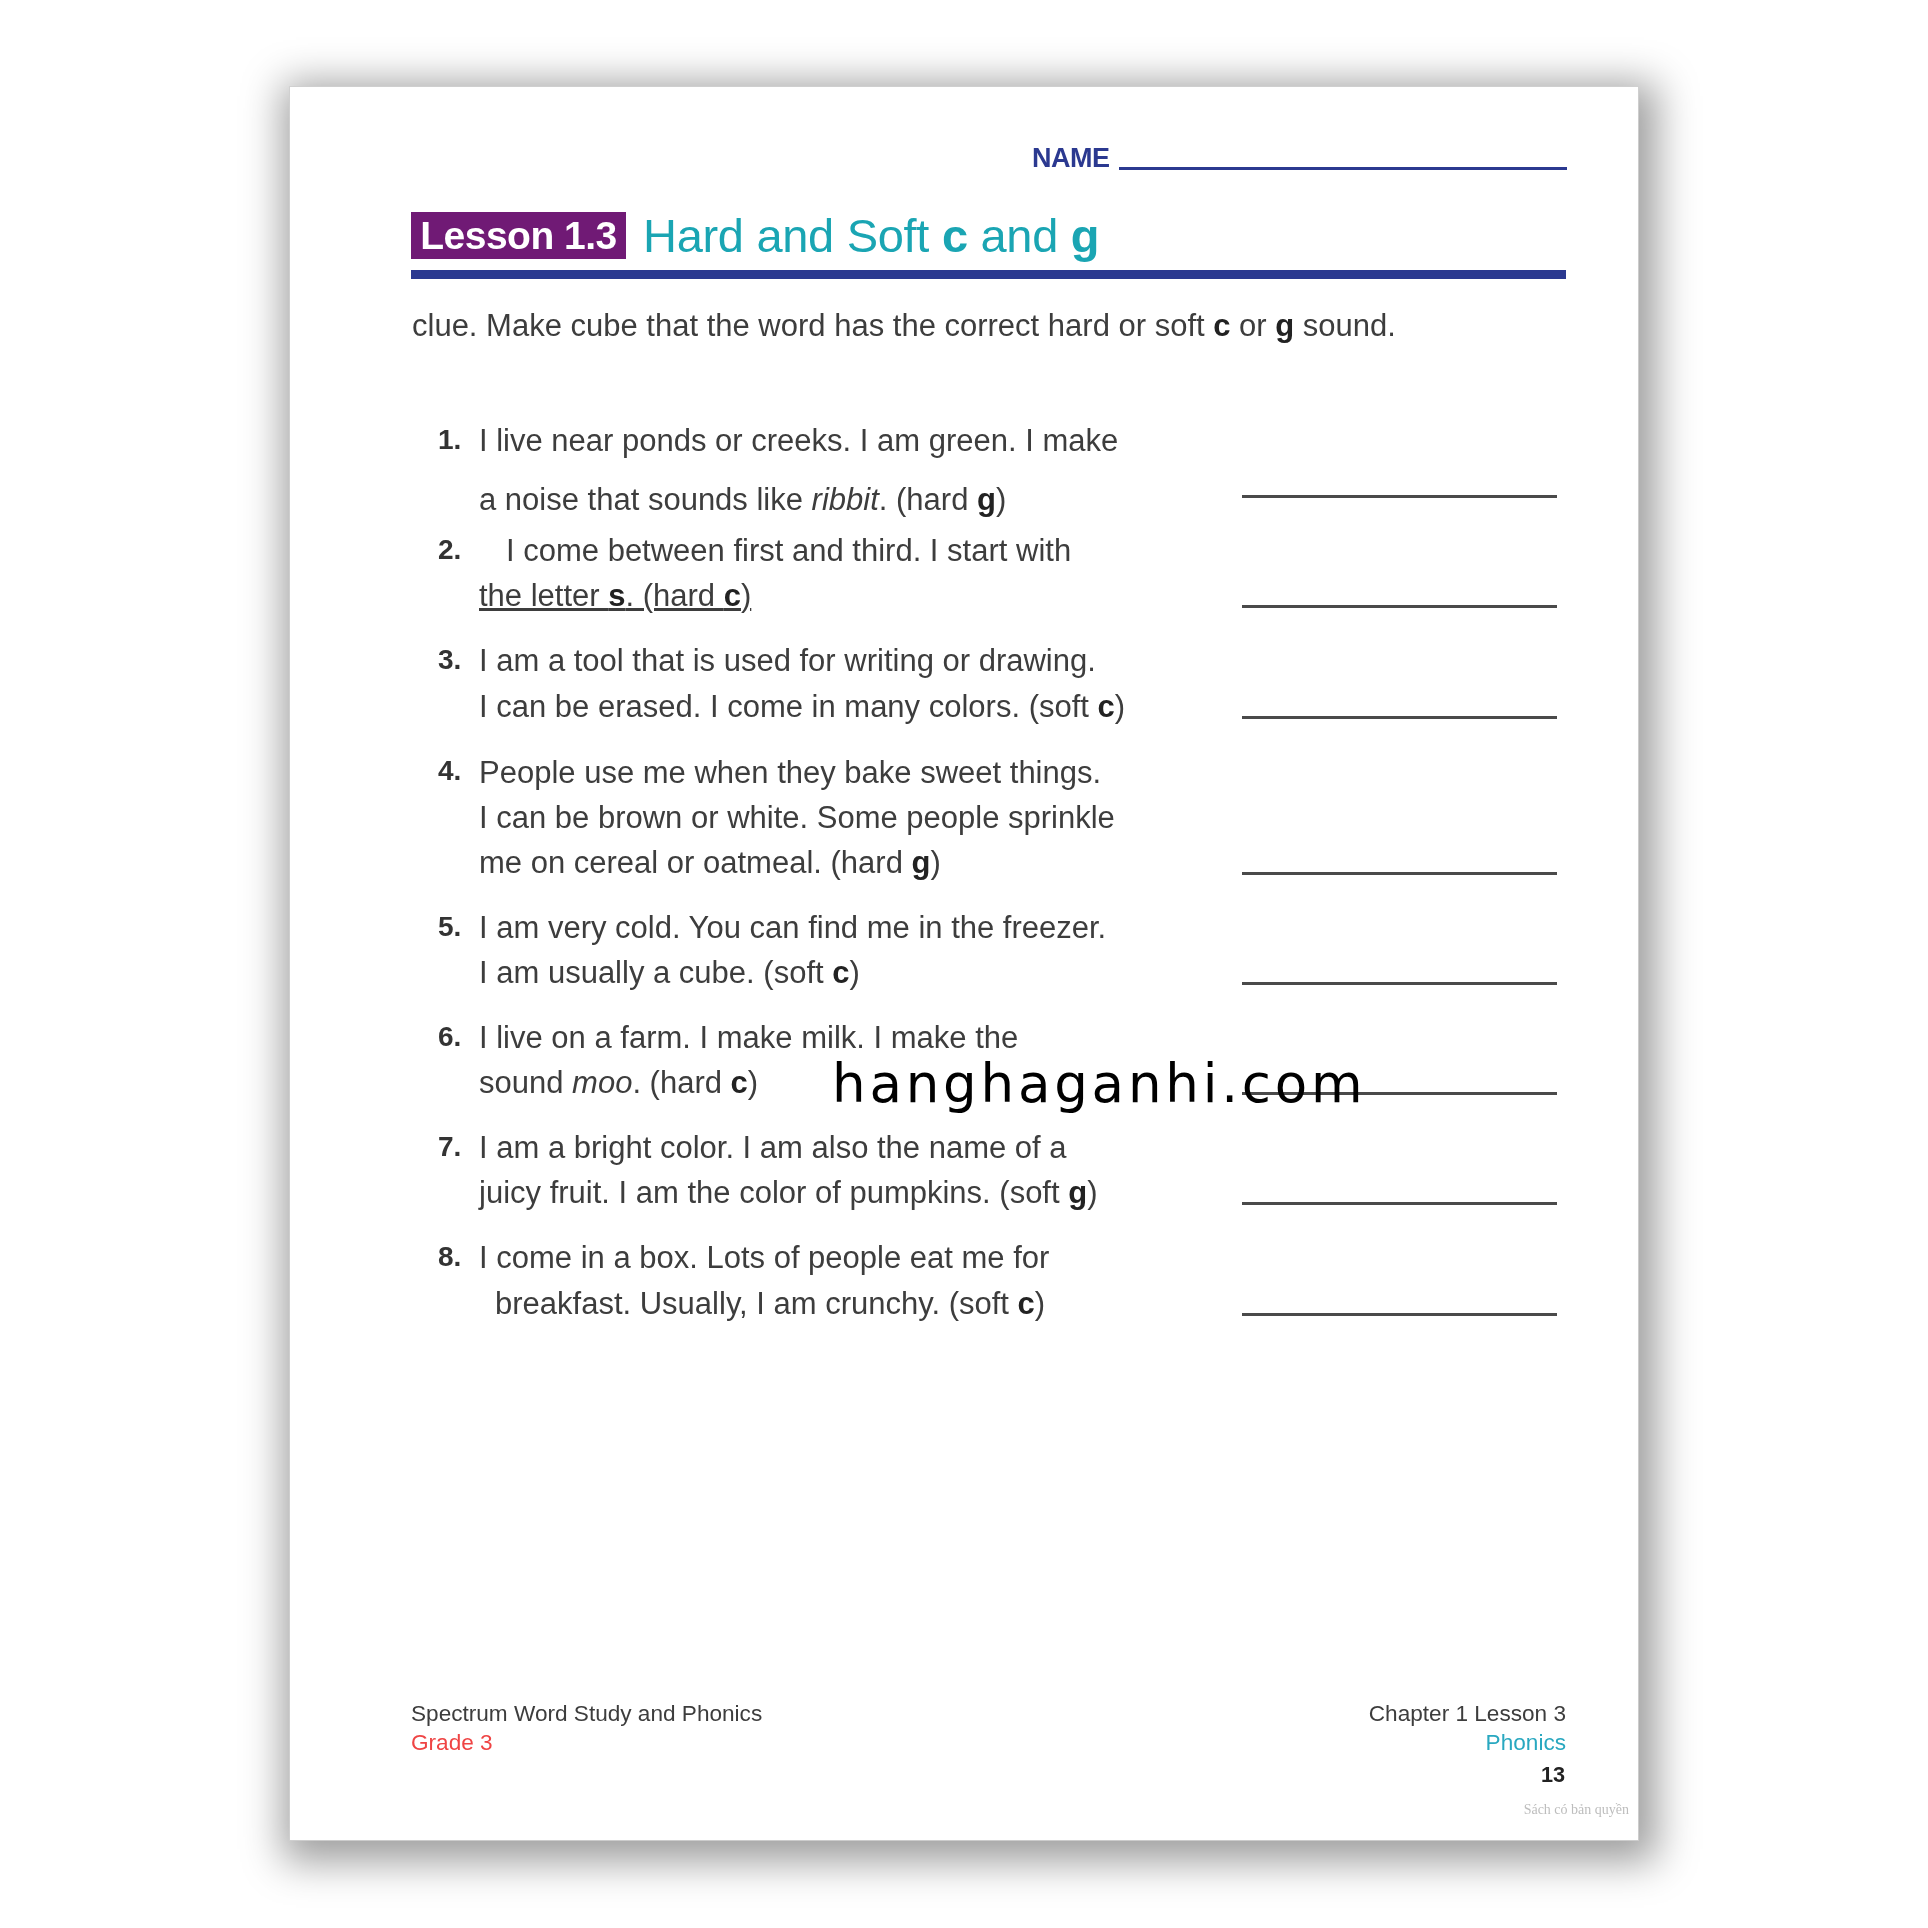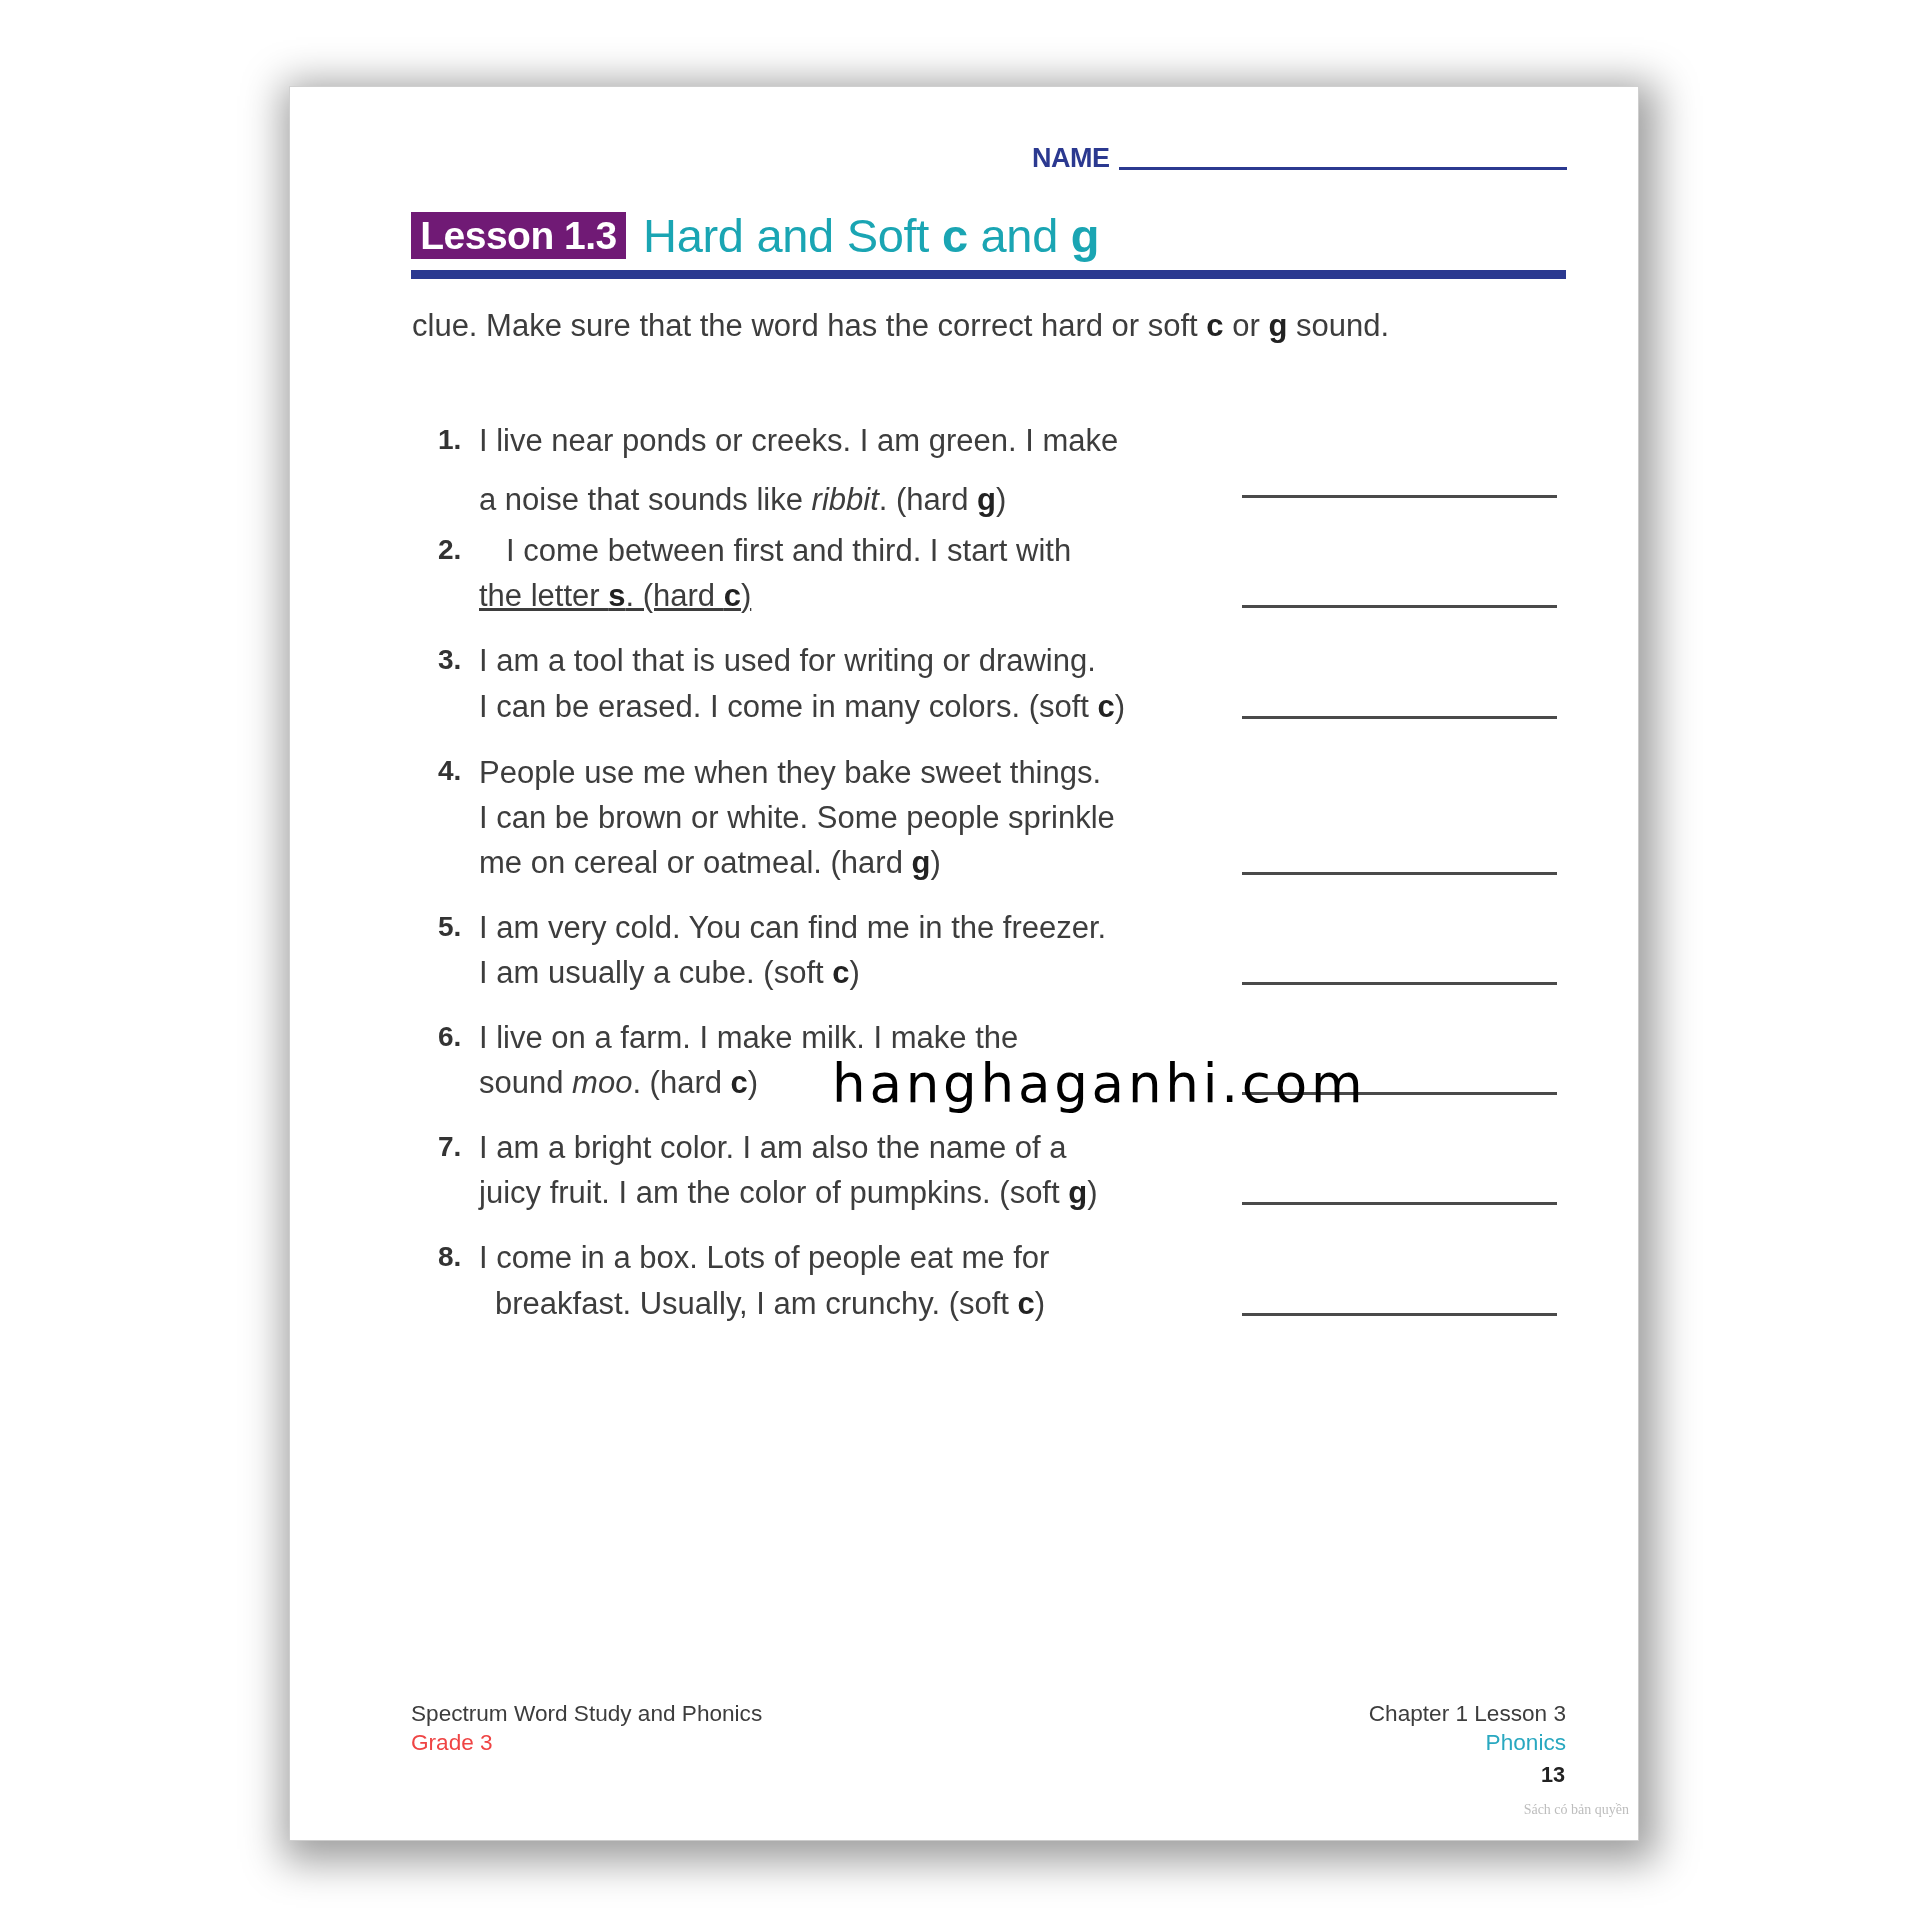--- a/index.html
+++ b/index.html
@@ -54,21 +54,21 @@
 <div class="page"></div>
 
 <div class="abs name-label">NAME</div>
 <div class="abs name-line"></div>
 
 <div class="abs lesson-box">Lesson 1.3</div>
 <div class="abs lesson-title"><span>Hard and Soft </span><b>c</b><span> and </span><b>g</b></div>
 <div class="abs title-rule"></div>
 
 <div class="abs instructions">
-  <div><span>clue. Make sure that the word has the correct hard or soft </span><b>c</b><span> or </span><b>g</b><span> sound.</span></div>
+  <div><span>clue. Make cube that the word has the correct hard or soft </span><b>c</b><span> or </span><b>g</b><span> sound.</span></div>
 </div>
 
 <div id="items">
     <div class="abs item-num" style="left: 438px; top: 424px;">1.</div>
     <div class="abs item-text" style="left: 479px; top: 418px;"><span>I live near ponds or creeks. I am green. I make</span></div>
     <div class="abs item-text" style="left: 479px; top: 477px;"><span>a noise that sounds like </span><i>ribbit</i><span>. (hard </span><b>g</b><span>)</span></div>
     <div class="abs answer-line" style="top: 495px;"></div>
     <div class="abs item-num" style="left: 438px; top: 534px;">2.</div>
     <div class="abs item-text" style="left: 479px; top: 528px; margin-left: 27px;"><span>I come between first and third. I start with</span></div>
     <div class="abs item-text" style="left: 479px; top: 573px; text-decoration: underline;"><span>the letter </span><b>s</b><span>. (hard </span><b>c</b><span>)</span></div>

